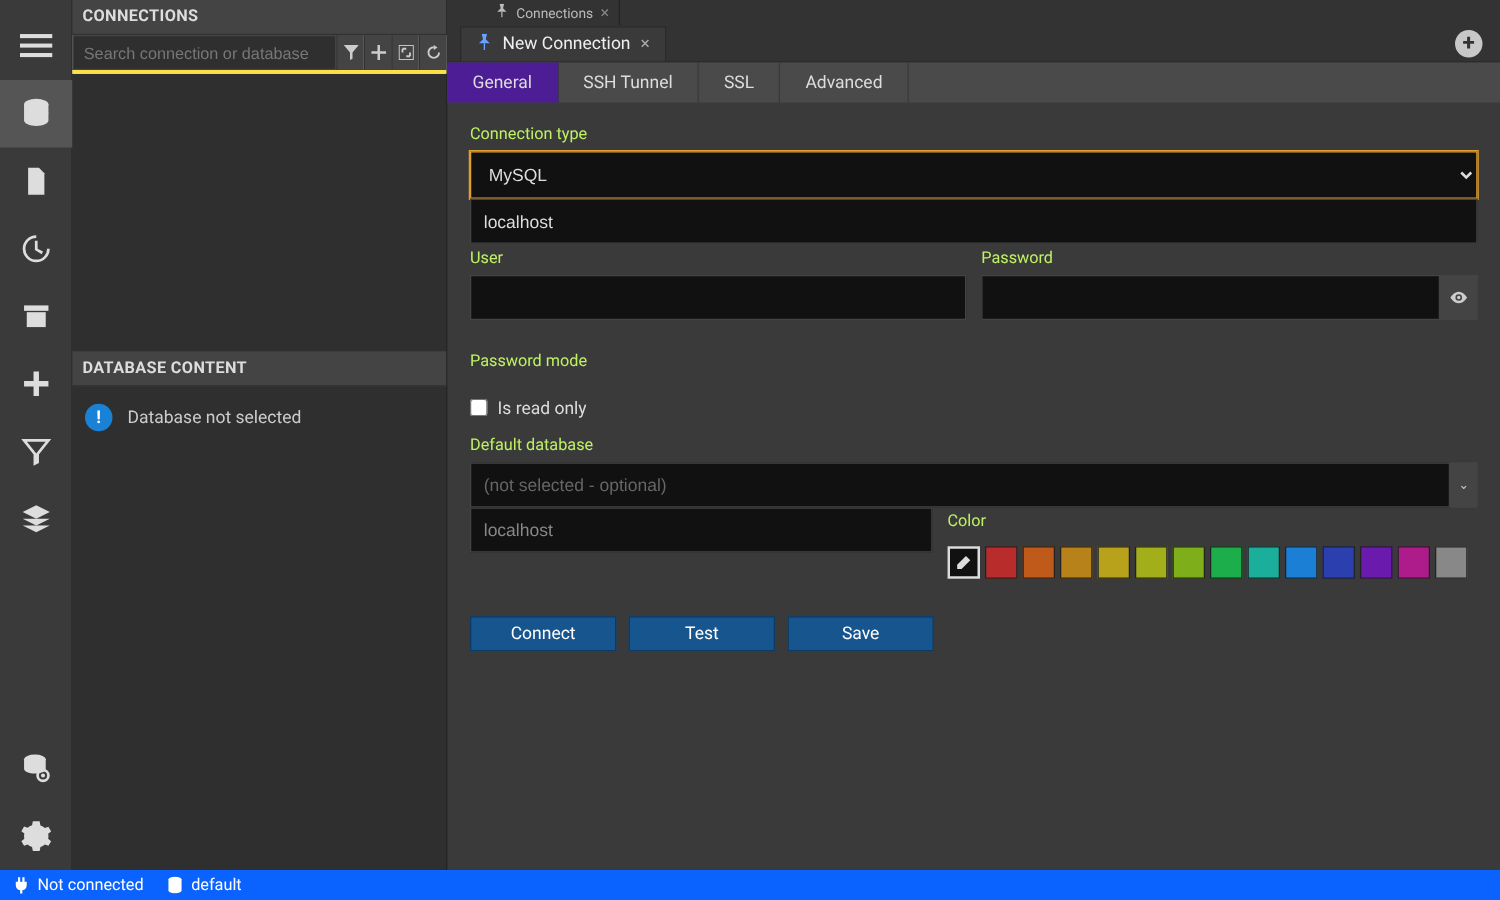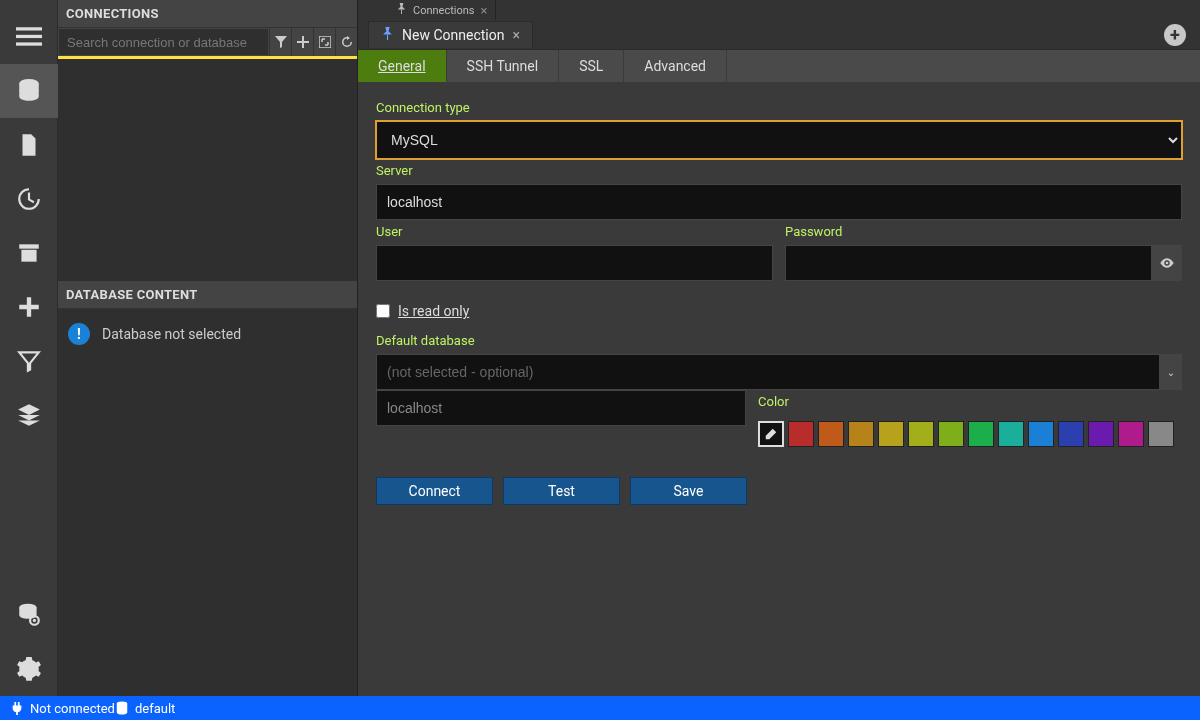--- a/index.html
+++ b/index.html
@@ -144,21 +144,21 @@
     height: 32px;
   }
   .inner-tab {
     padding: 0 20px;
     display: flex; align-items: center;
     color: #ddd;
     font-size: 14px;
     cursor: pointer;
     border-right: 1px solid #3a3a3a;
   }
-  .inner-tab.active { background: #4d7c0f; text-decoration: underline; }
+  .inner-tab.active { background: #4c1d95; }
   .form-area {
     flex: 1;
     padding: 14px 18px 14px 18px;
     overflow-y: auto;
   }
   .field-label {
     color: #bef264;
     font-size: 13px;
     margin-bottom: 6px;
     margin-top: 14px;
@@ -186,21 +186,21 @@
   .pwd-wrap { position: relative; display: flex; }
   .pwd-wrap .ctl { flex: 1; }
   .pwd-eye {
     width: 30px;
     background: #444;
     border: 1px solid #444;
     display: flex; align-items: center; justify-content: center;
     cursor: pointer;
   }
   .pwd-eye svg { width: 16px; height: 16px; fill: #ccc; }
-  .chk-row { display: flex; align-items: center; gap: 8px; margin-top: 22px; color: #ddd; text-decoration: underline; }
+  .chk-row { display: flex; gap: 8px; margin-top: 22px; color: #ddd; }
   .chk-row input { width: 14px; height: 14px; }
   .dd-wrap { display: flex; }
   .dd-wrap .ctl { flex: 1; color: #888; }
   .dd-btn {
     width: 22px; background: #444; border: 1px solid #444;
     display: flex; align-items: center; justify-content: center;
     cursor: pointer; font-size: 10px; color: #ccc;
   }
   .color-row { display: flex; gap: 4px; margin-top: 6px; }
   .swatch {
@@ -227,20 +227,21 @@
   }
   
   .status-bar {
     height: 24px;
     background: #0a63ff;
     color: #fff;
     display: flex;
     align-items: center;
     font-size: 13px;
     padding: 0 10px;
+    gap: 18px;
   }
   .status-item { display: flex; align-items: center; gap: 6px; }
   .status-item svg { width: 14px; height: 14px; fill: #fff; }
   .pin-icon svg { width: 11px; height: 11px; fill: #bbb; }
   .doc-pin svg { width: 13px; height: 13px; fill: #6aa0ff; }
 </style>
 </head>
 <body>
 
 <div class="app-body">
@@ -379,21 +380,20 @@
     </div>
 
     <div class="form-area">
       <div class="field-label">Connection type</div>
       <select class="ctl focused">
         <option>MySQL</option>
       </select>
 
       <div class="row">
         <div class="col">
-          <div class="field-label">Server</div>
           <input class="ctl" value="localhost" style="">
         </div>
       </div>
 
       <div class="row">
         <div class="col">
           <div class="field-label">User</div>
           <input class="ctl" style="">
         </div>
         <div class="col pwd">
@@ -403,20 +403,21 @@
             <div class="pwd-eye">
               <svg viewBox="0 0 24 24">
                   <path d="M12 5C6 5 2 12 2 12s4 7 10 7 10-7 10-7-4-7-10-7zm0 11a4 4 0 1 1 0-8 4 4 0 0 1 0 8z"></path>
                   <circle cx="12" cy="12" r="2"></circle>
                 </svg>
             </div>
           </div>
         </div>
       </div>
 
+      <div class="field-label" style="margin-top:26px">Password mode</div>
 
       <label class="chk-row">
         <input type="checkbox" style="">
         <span>Is read only</span>
       </label>
 
       <div class="field-label">Default database</div>
       <div class="dd-wrap">
         <input class="ctl" placeholder="(not selected - optional)" style="">
         <div class="dd-btn">⌄</div>

